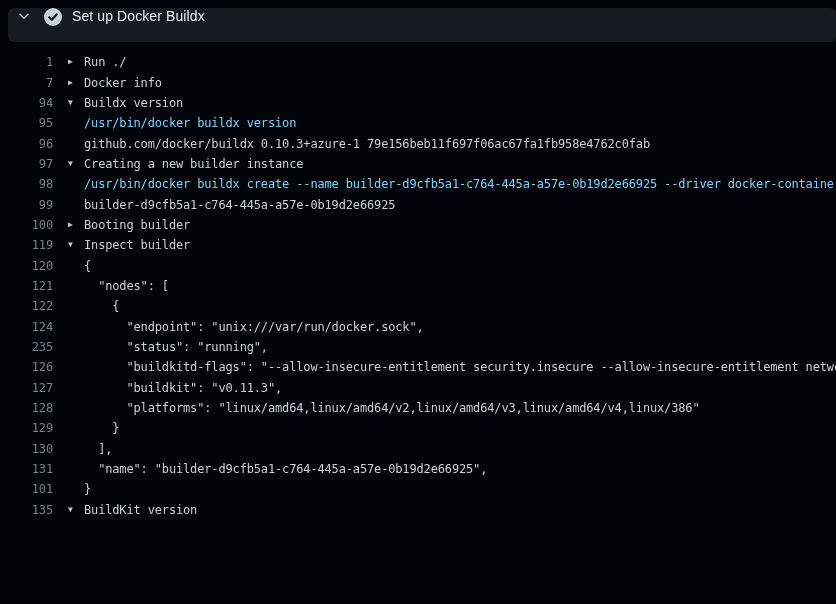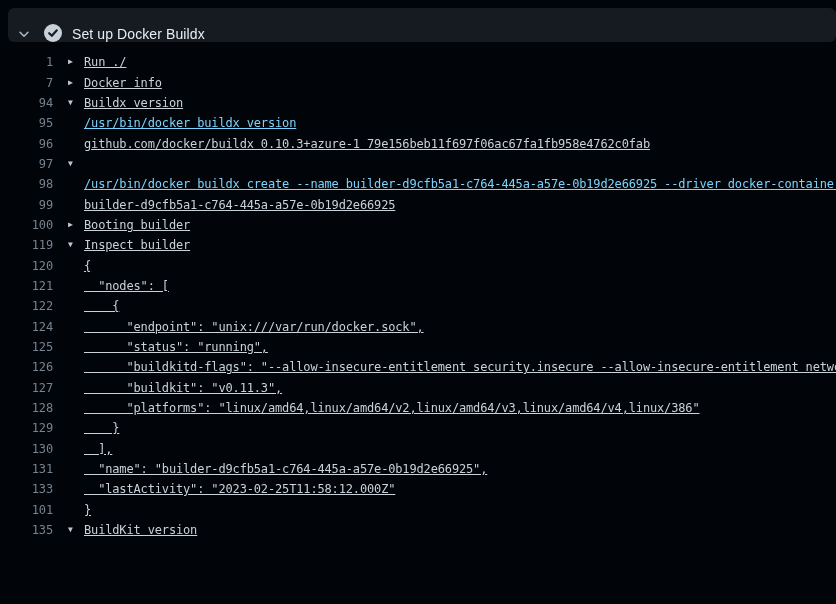--- a/index.html
+++ b/index.html
@@ -9,21 +9,21 @@
     overflow: hidden;
     font-family: "Liberation Sans", sans-serif;
   }
   .step-header {
     position: absolute;
     left: 8px; top: 8px; right: 0;
     height: 34px;
     background: #161b22;
     border-radius: 6px;
     display: flex;
-    align-items: flex-end;
+    align-items: flex-start;
     padding-left: 8px;
     cursor: pointer;
   }
   .chevron-btn {
     width: 16px; height: 16px;
     display: flex; align-items: center; justify-content: center;
     margin-right: 12px;
   }
   .status-icon {
     width: 18px; height: 18px;
@@ -58,21 +58,21 @@
     color: #768390;
     cursor: pointer;
   }
   .log-line .arrow {
     flex: 0 0 31px;
     padding-left: 15px;
     font-size: 8px;
     color: #bfc7cf;
     line-height: 1;
   }
-  .log-line .text { color: #c9d1d9; text-decoration: underline; }
+  .log-line .text { color: #c9d1d9; }
   .log-line .text.cmd { color: #7dd3fc; }
   .log-line .text.group { cursor: pointer; }
 </style>
 </head>
 <body>
 
 <div class="step-header">
   <span class="chevron-btn">
     <svg width="14" height="14" viewBox="0 0 16 16">
       <path d="M3.5 6 8 10.5 12.5 6" fill="none" stroke="#afb8c1" stroke-width="1.8" stroke-linecap="round" stroke-linejoin="round"></path>
@@ -86,32 +86,31 @@
   </span>
   <span class="step-title">Set up Docker Buildx</span>
 </div>
 
 <div class="log-area">
     <div class="log-line"><span class="num">1</span><span class="arrow">▶</span><span class="text group">Run ./</span></div>
     <div class="log-line"><span class="num">7</span><span class="arrow">▶</span><span class="text group">Docker info</span></div>
     <div class="log-line"><span class="num">94</span><span class="arrow">▼</span><span class="text group">Buildx version</span></div>
     <div class="log-line"><span class="num">95</span><span class="arrow"></span><span class="text cmd">/usr/bin/docker buildx version</span></div>
     <div class="log-line"><span class="num">96</span><span class="arrow"></span><span class="text out">github.com/docker/buildx 0.10.3+azure-1 79e156beb11f697f06ac67fa1fb958e4762c0fab</span></div>
-    <div class="log-line"><span class="num">97</span><span class="arrow">▼</span></div>
+    <div class="log-line"><span class="num">97</span><span class="arrow">▼</span><span class="text group">Creating a new builder instance</span></div>
     <div class="log-line"><span class="num">98</span><span class="arrow"></span><span class="text cmd">/usr/bin/docker buildx create --name builder-d9cfb5a1-c764-445a-a57e-0b19d2e66925 --driver docker-container</span></div>
     <div class="log-line"><span class="num">99</span><span class="arrow"></span><span class="text out">builder-d9cfb5a1-c764-445a-a57e-0b19d2e66925</span></div>
     <div class="log-line"><span class="num">100</span><span class="arrow">▶</span><span class="text group">Booting builder</span></div>
     <div class="log-line"><span class="num">119</span><span class="arrow">▼</span><span class="text group">Inspect builder</span></div>
     <div class="log-line"><span class="num">120</span><span class="arrow"></span><span class="text out">{</span></div>
     <div class="log-line"><span class="num">121</span><span class="arrow"></span><span class="text out">  "nodes": [</span></div>
     <div class="log-line"><span class="num">122</span><span class="arrow"></span><span class="text out">    {</span></div>
     <div class="log-line"><span class="num">124</span><span class="arrow"></span><span class="text out">      "endpoint": "unix:///var/run/docker.sock",</span></div>
-    <div class="log-line"><span class="num">125</span><span class="arrow"></span><span class="text out">      "status": "running",</span></div>
+    <div class="log-line"><span class="num">235</span><span class="arrow"></span><span class="text out">      "status": "running",</span></div>
     <div class="log-line"><span class="num">126</span><span class="arrow"></span><span class="text out">      "buildkitd-flags": "--allow-insecure-entitlement security.insecure --allow-insecure-entitlement network.host",</span></div>
     <div class="log-line"><span class="num">127</span><span class="arrow"></span><span class="text out">      "buildkit": "v0.11.3",</span></div>
     <div class="log-line"><span class="num">128</span><span class="arrow"></span><span class="text out">      "platforms": "linux/amd64,linux/amd64/v2,linux/amd64/v3,linux/amd64/v4,linux/386"</span></div>
     <div class="log-line"><span class="num">129</span><span class="arrow"></span><span class="text out">    }</span></div>
     <div class="log-line"><span class="num">130</span><span class="arrow"></span><span class="text out">  ],</span></div>
     <div class="log-line"><span class="num">131</span><span class="arrow"></span><span class="text out">  "name": "builder-d9cfb5a1-c764-445a-a57e-0b19d2e66925",</span></div>
-    <div class="log-line"><span class="num">133</span><span class="arrow"></span><span class="text out">  "lastActivity": "2023-02-25T11:58:12.000Z"</span></div>
     <div class="log-line"><span class="num">101</span><span class="arrow"></span><span class="text out">}</span></div>
     <div class="log-line"><span class="num">135</span><span class="arrow">▼</span><span class="text group">BuildKit version</span></div>
   </div>
 
 </body></html>

